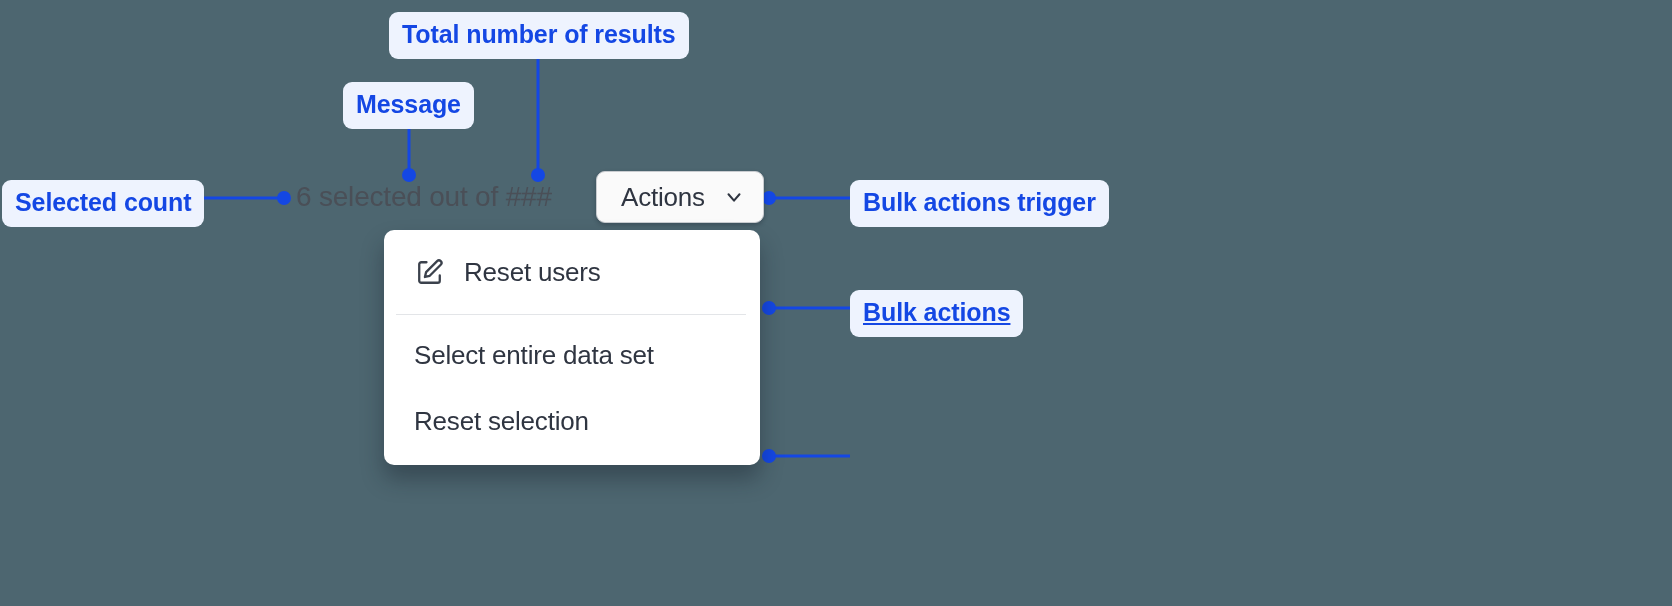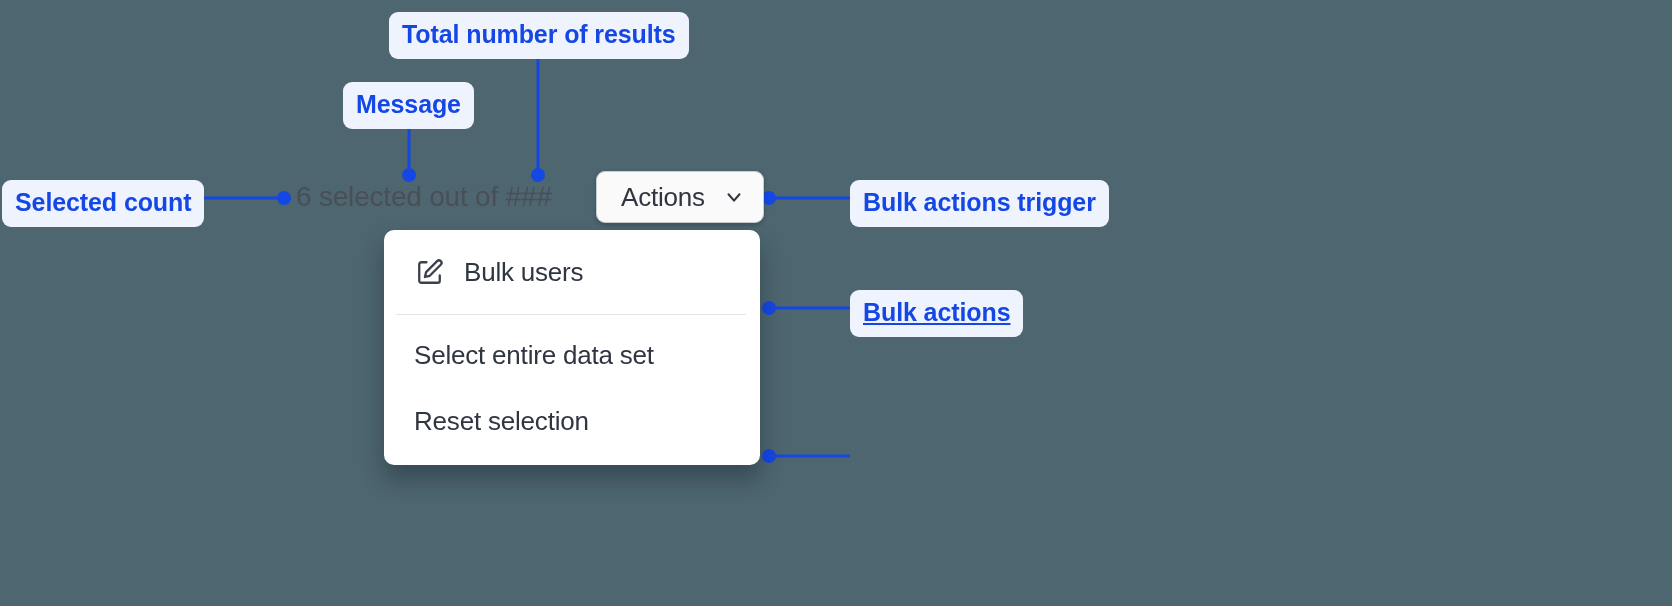--- a/index.html
+++ b/index.html
@@ -194,21 +194,21 @@
 
     <div class="menu-panel">
 
       <div class="menu-item">
         <span class="menu-item-icon">
           <svg width="29" height="29" viewBox="0 0 24 24" fill="none" stroke="#3b414c" stroke-width="1.9" stroke-linecap="round" stroke-linejoin="round">
             <path d="M9.5 3.5H5.2A1.7 1.7 0 0 0 3.5 5.2v13.6a1.7 1.7 0 0 0 1.7 1.7h13.6a1.7 1.7 0 0 0 1.7-1.7v-4.3"></path>
             <path d="M18.3 2.6a2.1 2.1 0 0 1 3 3L12.2 14.7l-4 1 1-4z"></path>
           </svg>
         </span>
-        <span class="menu-item-label">Bulk users</span>
+        <span class="menu-item-label">Reset users</span>
       </div>
 
 
       <div class="menu-divider"></div>
 
       <div class="menu-item plain">
         <span class="menu-item-label">Select entire data set</span>
       </div>
 
       <div class="menu-gap-sm"></div>

